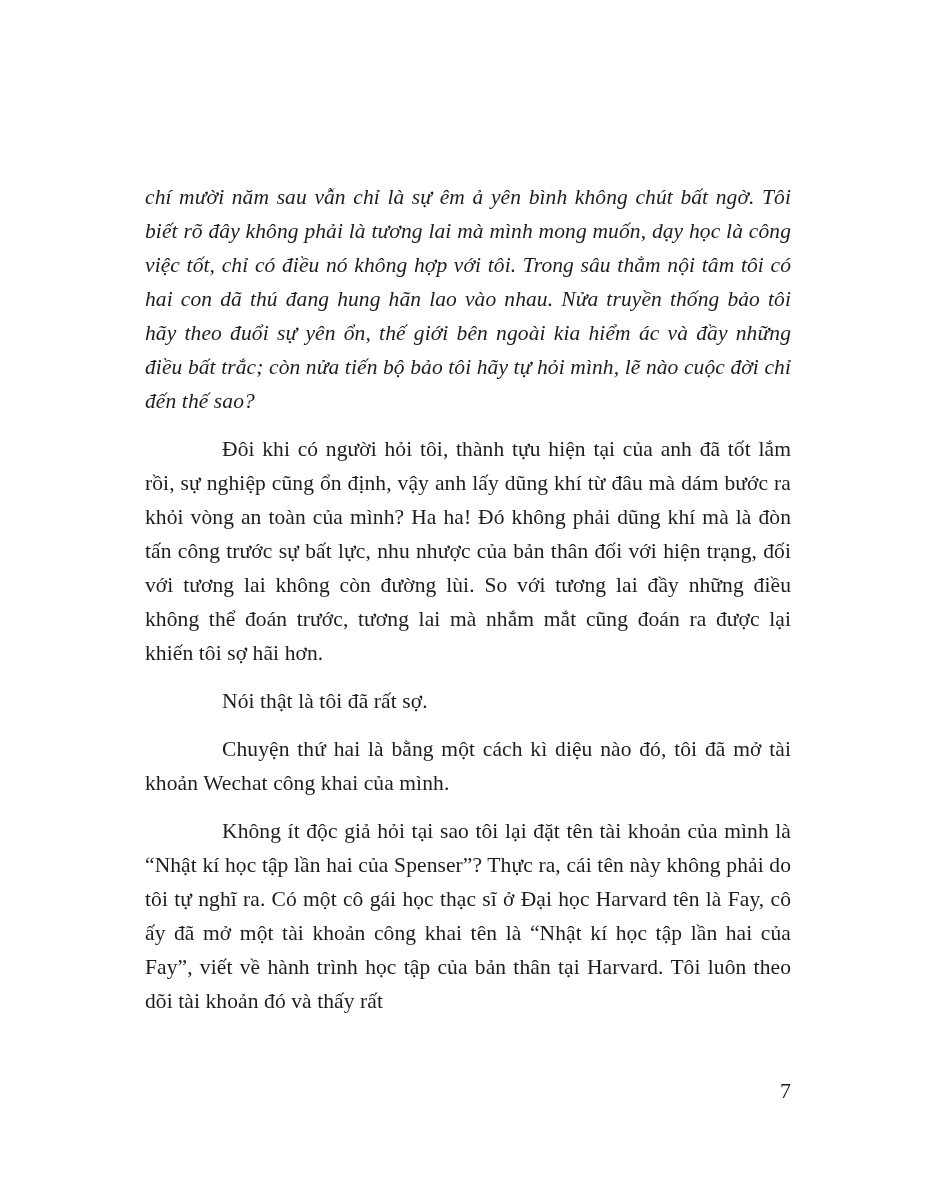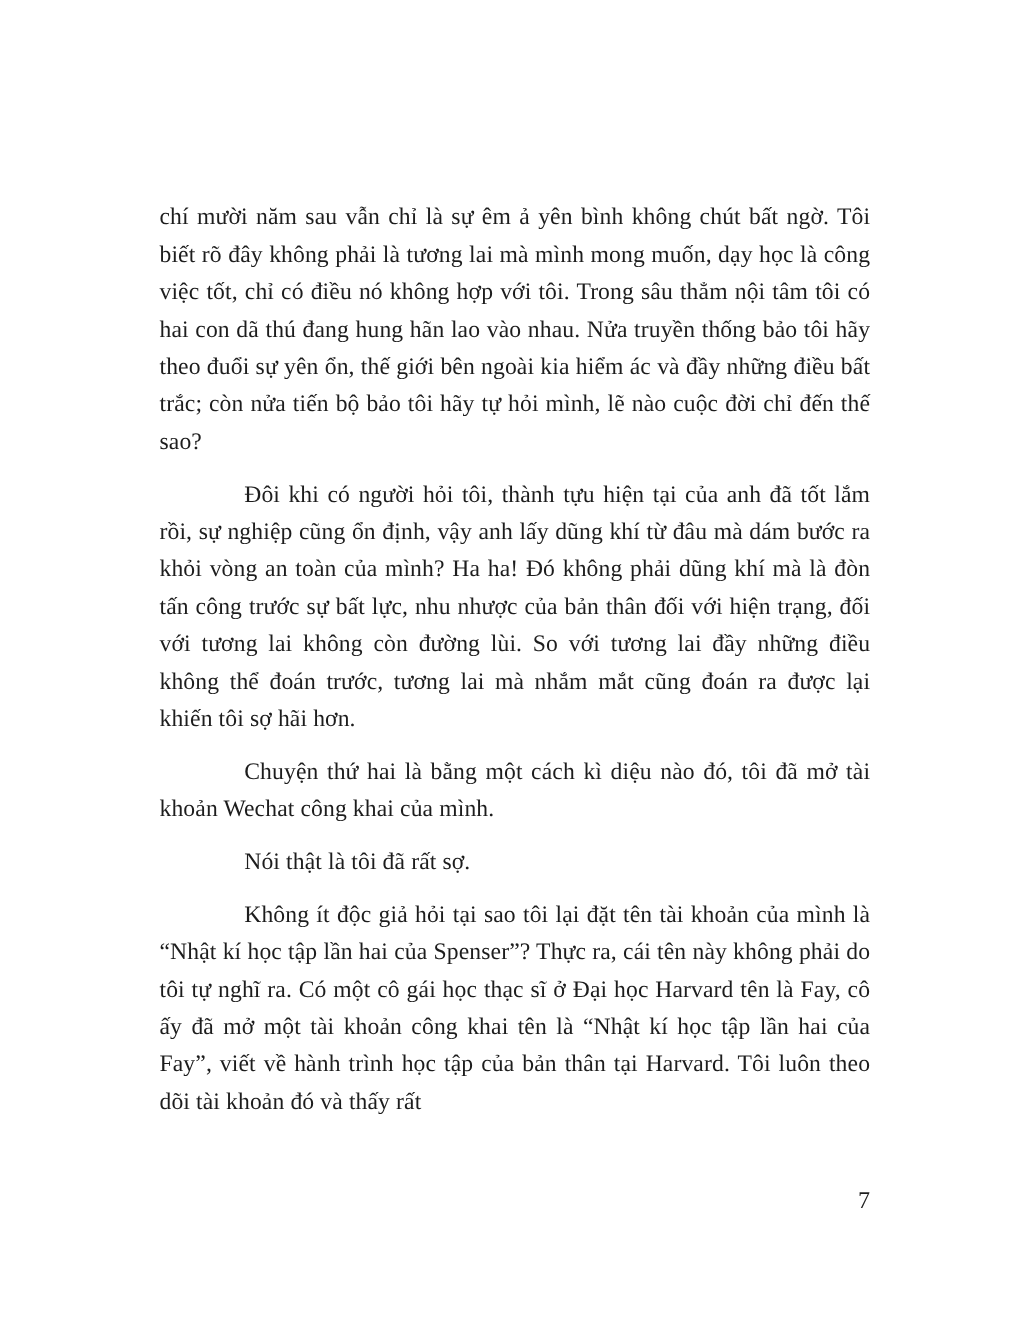--- a/index.html
+++ b/index.html
@@ -29,37 +29,38 @@
   .para {
     margin: 0 0 14px 0;
     font-size: 21.5px;
     line-height: 34px;
     text-align: justify;
     text-indent: 77px;
     letter-spacing: 0.1px;
   }
   .para.continuation {
     text-indent: 0;
+    font-style: italic;
   }
   .page-number {
     position: absolute;
     left: 145px;
     top: 1074px;
     width: 646px;
     text-align: right;
     font-size: 22px;
     line-height: 34px;
     color: #1d1d1d;
   }
 </style>
 </head>
 <body>
 
 <main class="page">
   <section class="text-block">
     <p class="para continuation">chí mười năm sau vẫn chỉ là sự êm ả yên bình không chút bất ngờ. Tôi biết rõ đây không phải là tương lai mà mình mong muốn, dạy học là công việc tốt, chỉ có điều nó không hợp với tôi. Trong sâu thẳm nội tâm tôi có hai con dã thú đang hung hãn lao vào nhau. Nửa truyền thống bảo tôi hãy theo đuổi sự yên ổn, thế giới bên ngoài kia hiểm ác và đầy những điều bất trắc; còn nửa tiến bộ bảo tôi hãy tự hỏi mình, lẽ nào cuộc đời chỉ đến thế sao?</p>
     <p class="para">Đôi khi có người hỏi tôi, thành tựu hiện tại của anh đã tốt lắm rồi, sự nghiệp cũng ổn định, vậy anh lấy dũng khí từ đâu mà dám bước ra khỏi vòng an toàn của mình? Ha ha! Đó không phải dũng khí mà là đòn tấn công trước sự bất lực, nhu nhược của bản thân đối với hiện trạng, đối với tương lai không còn đường lùi. So với tương lai đầy những điều không thể đoán trước, tương lai mà nhắm mắt cũng đoán ra được lại khiến tôi sợ hãi hơn.</p>
+    <p class="para">Nói thật là tôi đã rất sợ.</p>
     <p class="para">Chuyện thứ hai là bằng một cách kì diệu nào đó, tôi đã mở tài khoản Wechat công khai của mình.</p>
-    <p class="para">Nói thật là tôi đã rất sợ.</p>
     <p class="para">Không ít độc giả hỏi tại sao tôi lại đặt tên tài khoản của mình là “Nhật kí học tập lần hai của Spenser”? Thực ra, cái tên này không phải do tôi tự nghĩ ra. Có một cô gái học thạc sĩ ở Đại học Harvard tên là Fay, cô ấy đã mở một tài khoản công khai tên là “Nhật kí học tập lần hai của Fay”, viết về hành trình học tập của bản thân tại Harvard. Tôi luôn theo dõi tài khoản đó và thấy rất</p>
   </section>
   <div class="page-number">7</div>
 </main>
 
 </body></html>

